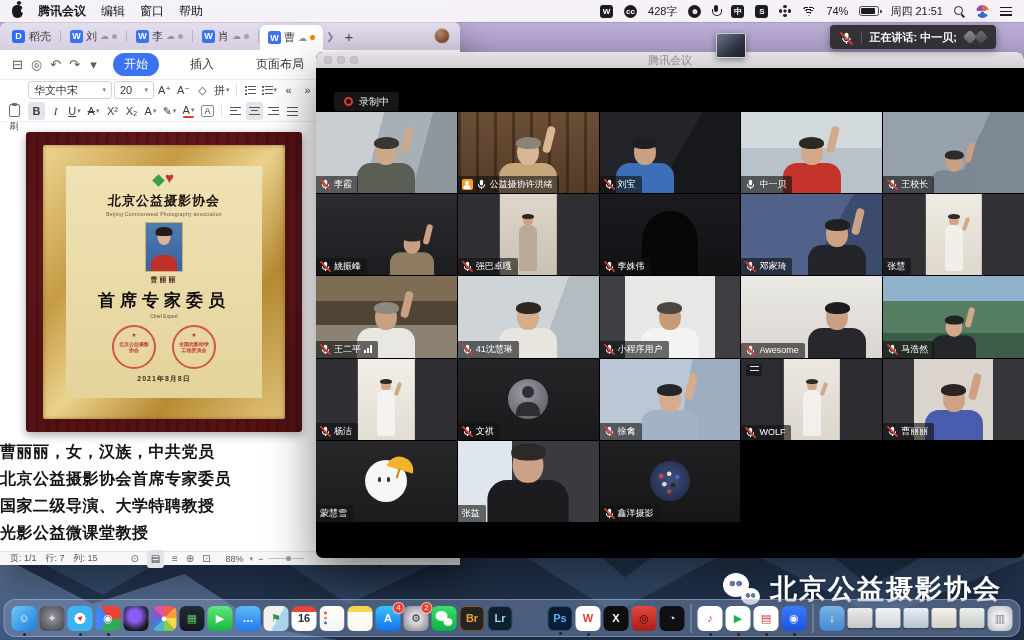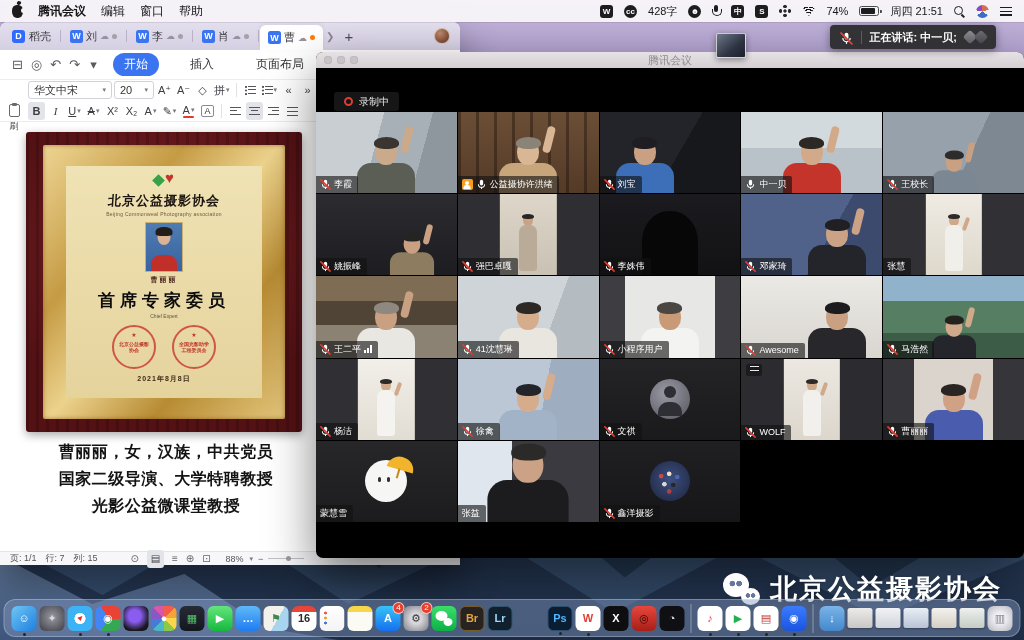--- a/index.html
+++ b/index.html
@@ -75,21 +75,21 @@
   .bars{width:11px;height:9px}
   .bars-left{background:linear-gradient(#55555c,#55555c) 0 0/11px 1.4px no-repeat,linear-gradient(#55555c,#55555c) 0 3.8px/7px 1.4px no-repeat,linear-gradient(#55555c,#55555c) 0 7.6px/11px 1.4px no-repeat}
   .bars-center{background:linear-gradient(#55555c,#55555c) 0 0/11px 1.4px no-repeat,linear-gradient(#55555c,#55555c) 2px 3.8px/7px 1.4px no-repeat,linear-gradient(#55555c,#55555c) 0 7.6px/11px 1.4px no-repeat}
   .bars-right{background:linear-gradient(#55555c,#55555c) 0 0/11px 1.4px no-repeat,linear-gradient(#55555c,#55555c) 4px 3.8px/7px 1.4px no-repeat,linear-gradient(#55555c,#55555c) 0 7.6px/11px 1.4px no-repeat}
   .bars-full{background:repeating-linear-gradient(180deg,#55555c 0 1.4px,transparent 1.4px 3.8px)}
   .bars-dots{background:linear-gradient(#55555c,#55555c) 3px 0/8px 1.4px no-repeat,linear-gradient(#55555c,#55555c) 3px 3.8px/8px 1.4px no-repeat,linear-gradient(#55555c,#55555c) 3px 7.6px/8px 1.4px no-repeat,radial-gradient(circle at 1px .7px,#55555c .9px,transparent 1.2px),radial-gradient(circle at 1px 4.5px,#55555c .9px,transparent 1.2px),radial-gradient(circle at 1px 8.3px,#55555c .9px,transparent 1.2px)}
   .mini-strip{position:absolute;left:2px;top:82px;width:24px;display:flex;flex-direction:column;align-items:center;gap:3px;font-size:9px;color:#4a4a50;z-index:3}
   .clip-ico{width:11px;height:13px;border:1px solid #6a6a70;border-radius:2px;position:relative;background:#fff}
   .clip-ico::before{content:"";position:absolute;top:-2px;left:2px;width:5px;height:3px;background:#6a6a70;border-radius:1px}
   .wdoc-area{position:absolute;left:0;top:100px;right:0;bottom:14px;background:#fff;overflow:hidden}
-  .doc-text{position:absolute;left:0;top:316px;width:332px;text-align:center;font-family:"Liberation Serif","DejaVu Serif",serif;font-size:16px;font-weight:700;color:#131313;line-height:27px;letter-spacing:.5px}
+  .doc-text{position:absolute;left:0;top:316px;width:332px;font-family:"Liberation Serif","DejaVu Serif",serif;font-size:16px;font-weight:700;color:#131313;line-height:27px;letter-spacing:.5px}
   .wstatus{position:absolute;left:0;right:0;bottom:0;height:14px;background:#f7f7f9;border-top:1px solid #e4e4e8;display:flex;align-items:center;gap:9px;padding:0 10px;font-size:9px;color:#55555c;z-index:3}
   .ws-icons{margin-left:24px;display:flex;gap:8px;font-size:10px;color:#66666e;align-items:center}
   .ws-zoom{display:flex;gap:5px;align-items:center;margin-left:6px}
   .ws-track{width:36px;height:1px;background:#c0c0c6;position:relative}
   .ws-track::after{content:"";position:absolute;left:50%;top:-2.5px;width:5px;height:5px;border-radius:50%;background:#9a9aa2}
 
   
   .cert{position:absolute;left:26px;top:10px;width:276px;height:300px;border-radius:3px;box-shadow:0 3px 10px rgba(0,0,0,.35);background:repeating-linear-gradient(90deg,rgba(0,0,0,.16) 0 3px,transparent 3px 10px),radial-gradient(circle at 50% 40%,#7e2126,#531114 75%)}
   .gold{position:absolute;inset:13px 17px;background:linear-gradient(130deg,#eed593 0%,#c59b44 30%,#ecd28c 50%,#b78b33 72%,#e4c67c 100%);border-radius:2px;box-shadow:inset 0 0 4px rgba(120,70,10,.6)}
   .cream{position:absolute;inset:21px 23px;background:linear-gradient(#efe2b4,#e5d39c);display:flex;flex-direction:column;align-items:center;padding-top:7px}
@@ -410,20 +410,21 @@
                 <span class="seal-star">★</span>
                 <span class="seal-text">全国光影助学工程委员会</span>
               </span>
             </div>
             <div class="cert-date">2021年8月8日</div>
           </div>
         </div>
       </div>
       <div class="doc-text">
         <div>曹丽丽，女，汉族，中共党员</div>
+        <div>北京公益摄影协会首席专家委员</div>
         <div>国家二级导演、大学特聘教授</div>
         <div>光影公益微课堂教授</div>
       </div>
     </div>
 
     <div class="wstatus">
       <span>页: 1/1</span>
       <span>行: 7</span>
       <span>列: 15</span>
       <span class="ws-icons" id="ws-icons">
@@ -744,54 +745,54 @@
                 <rect x="4.2" y="0.8" width="3.6" height="6.2" rx="1.8" fill="#fff"></rect>
                 <path d="M2.6 5.6a3.4 3.4 0 0 0 6.8 0" fill="none" stroke="#fff" stroke-width="1.1"></path>
                 <line x1="6" y1="9" x2="6" y2="11" stroke="#fff" stroke-width="1.1"></line>
                 <line x1="1" y1="1" x2="11" y2="11" stroke="#e23b30" stroke-width="1.8" stroke-linecap="round"></line>
               </svg>
             </span>
             <span class="pname">杨洁</span>
           </div>
         </div>
         <div class="tile">
+          <div class="t-bg" style="background: linear-gradient(rgb(36, 36, 39), rgb(26, 26, 29));"></div>
+          <div class="avc" style="background: radial-gradient(circle at 40% 35%, rgb(154, 154, 164), rgb(85, 85, 94));">
+            <div class="avhead"></div>
+            <div class="avbody"></div>
+          </div>
+          <div class="nlabel">
+            <span class="mic-wrap">
+              <svg viewBox="0 0 12 12">
+                <rect x="4.2" y="0.8" width="3.6" height="6.2" rx="1.8" fill="#fff"></rect>
+                <path d="M2.6 5.6a3.4 3.4 0 0 0 6.8 0" fill="none" stroke="#fff" stroke-width="1.1"></path>
+                <line x1="6" y1="9" x2="6" y2="11" stroke="#fff" stroke-width="1.1"></line>
+                <line x1="1" y1="1" x2="11" y2="11" stroke="#e23b30" stroke-width="1.8" stroke-linecap="round"></line>
+              </svg>
+            </span>
+            <span class="pname">文祺</span>
+          </div>
+        </div>
+        <div class="tile">
           <div class="t-bg" style="background: linear-gradient(100deg, rgb(188, 199, 213) 0px, rgb(188, 199, 213) 60%, rgb(159, 173, 192) 60%);"></div>
           <div class="fig " style="--hair: #23252a;">
             <div class="arm" style="background: rgb(213, 173, 141);"></div>
             <div class="head" style="background: rgb(213, 173, 141); --hair: #23252a;"></div>
             <div class="torso" style="background: rgb(163, 179, 199);"></div>
           </div>
           <div class="nlabel">
             <span class="mic-wrap">
               <svg viewBox="0 0 12 12">
                 <rect x="4.2" y="0.8" width="3.6" height="6.2" rx="1.8" fill="#fff"></rect>
                 <path d="M2.6 5.6a3.4 3.4 0 0 0 6.8 0" fill="none" stroke="#fff" stroke-width="1.1"></path>
                 <line x1="6" y1="9" x2="6" y2="11" stroke="#fff" stroke-width="1.1"></line>
                 <line x1="1" y1="1" x2="11" y2="11" stroke="#e23b30" stroke-width="1.8" stroke-linecap="round"></line>
               </svg>
             </span>
             <span class="pname">徐禽</span>
-          </div>
-        </div>
-        <div class="tile">
-          <div class="t-bg" style="background: linear-gradient(rgb(36, 36, 39), rgb(26, 26, 29));"></div>
-          <div class="avc" style="background: radial-gradient(circle at 40% 35%, rgb(154, 154, 164), rgb(85, 85, 94));">
-            <div class="avhead"></div>
-            <div class="avbody"></div>
-          </div>
-          <div class="nlabel">
-            <span class="mic-wrap">
-              <svg viewBox="0 0 12 12">
-                <rect x="4.2" y="0.8" width="3.6" height="6.2" rx="1.8" fill="#fff"></rect>
-                <path d="M2.6 5.6a3.4 3.4 0 0 0 6.8 0" fill="none" stroke="#fff" stroke-width="1.1"></path>
-                <line x1="6" y1="9" x2="6" y2="11" stroke="#fff" stroke-width="1.1"></line>
-                <line x1="1" y1="1" x2="11" y2="11" stroke="#e23b30" stroke-width="1.8" stroke-linecap="round"></line>
-              </svg>
-            </span>
-            <span class="pname">文祺</span>
           </div>
         </div>
         <div class="tile">
           <div class="t-bg" style="background: rgb(44, 44, 48);"></div>
           <div class="t-strip" style="background: linear-gradient(rgb(236, 232, 225), rgb(220, 214, 204));"></div>
           <div class="sfig">
             <div class="shead" style="background: rgb(208, 169, 139); --hair: #2e2a28;"></div>
             <div class="storso" style="background: rgb(242, 240, 236);"></div>
             <div class="sarm" style="background: rgb(208, 169, 139);"></div>
           </div>

